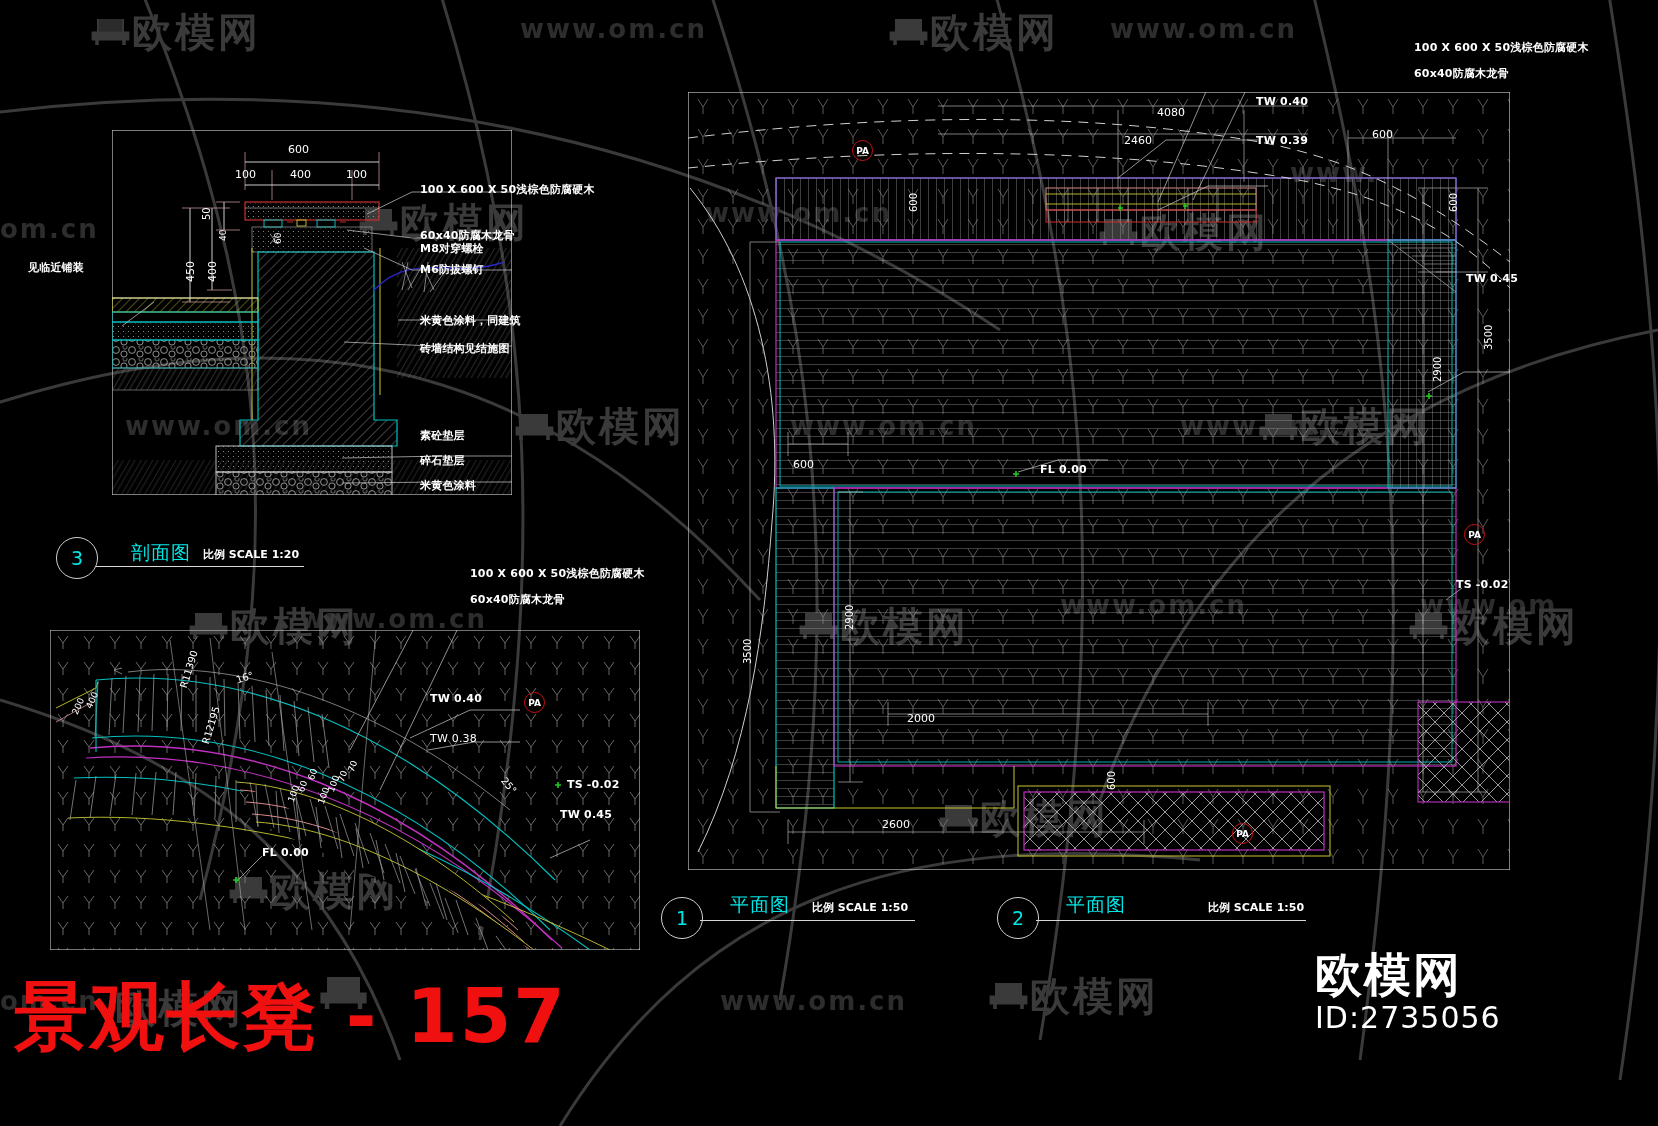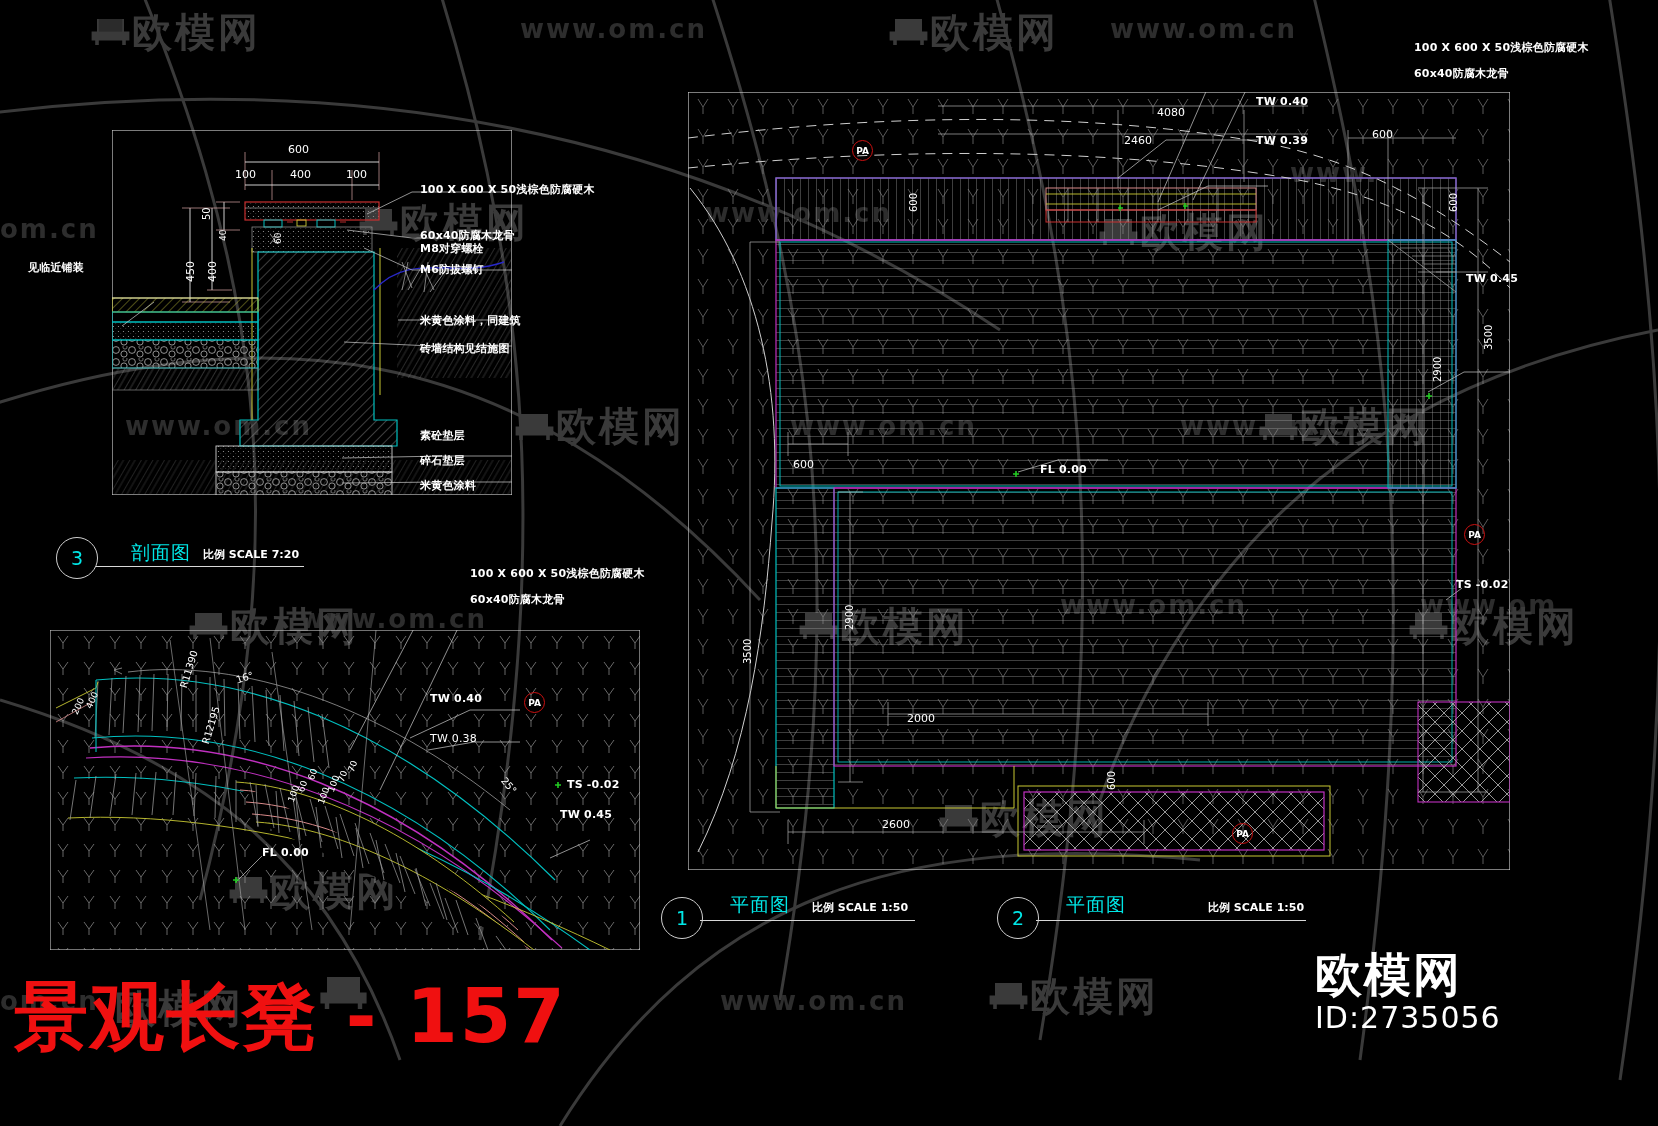--- a/index.html
+++ b/index.html
@@ -236,21 +236,21 @@
   <div class="abs txt" style="left:420px;top:341px;font-weight:700;">砖墙结构见结施图</div>
   <div class="abs txt" style="left:420px;top:428px;font-weight:700;">素砼垫层</div>
   <div class="abs txt" style="left:420px;top:453px;font-weight:700;">碎石垫层</div>
   <div class="abs txt" style="left:420px;top:478px;font-weight:700;">米黄色涂料</div>
   <div class="abs txt" style="left:28px;top:260px;font-weight:700;">见临近铺装</div>
 
   <div class="abs bubble" style="left:56px;top:537px;">
     <span>3</span>
   </div>
   <div class="abs ttl-cn" style="left:131px;top:540px;">剖面图</div>
-  <div class="abs ttl-sc" style="left:203px;top:547px;">比例 SCALE 7:20</div>
+  <div class="abs ttl-sc" style="left:203px;top:547px;">比例 SCALE 1:20</div>
   <div class="abs ttl-rule" style="left:96px;top:566px;width:208px;"></div>
 
   <svg class="abs" style="left:50px;top:630px;" width="590" height="320">
     <defs>
       <pattern id="grassdots" width="26" height="26" patternUnits="userSpaceOnUse">
         <path d="M8,6 l5,7 l5,-7 M13,13 l0,6" stroke="#9a9a9a" stroke-width="0.9" fill="none"></path>
       </pattern>
       <pattern id="pavehatch" width="9" height="9" patternTransform="rotate(60)" patternUnits="userSpaceOnUse">
         <line x1="0" y1="0" x2="0" y2="9" stroke="#8f8f8f" stroke-width="0.7"></line>
       </pattern>

